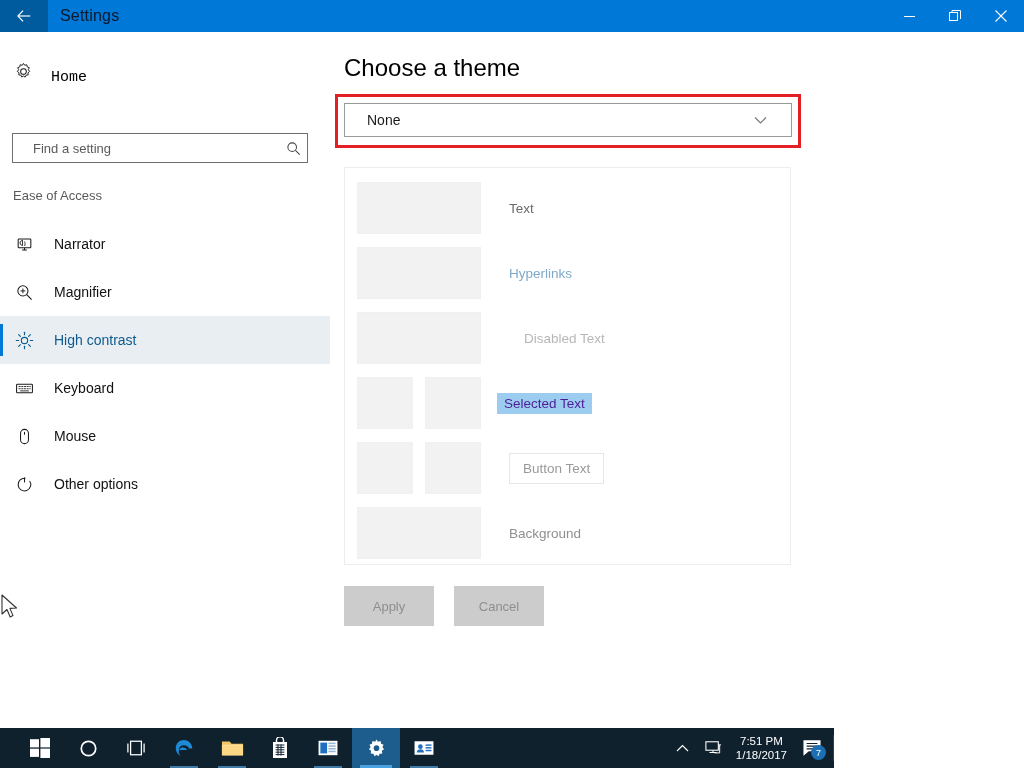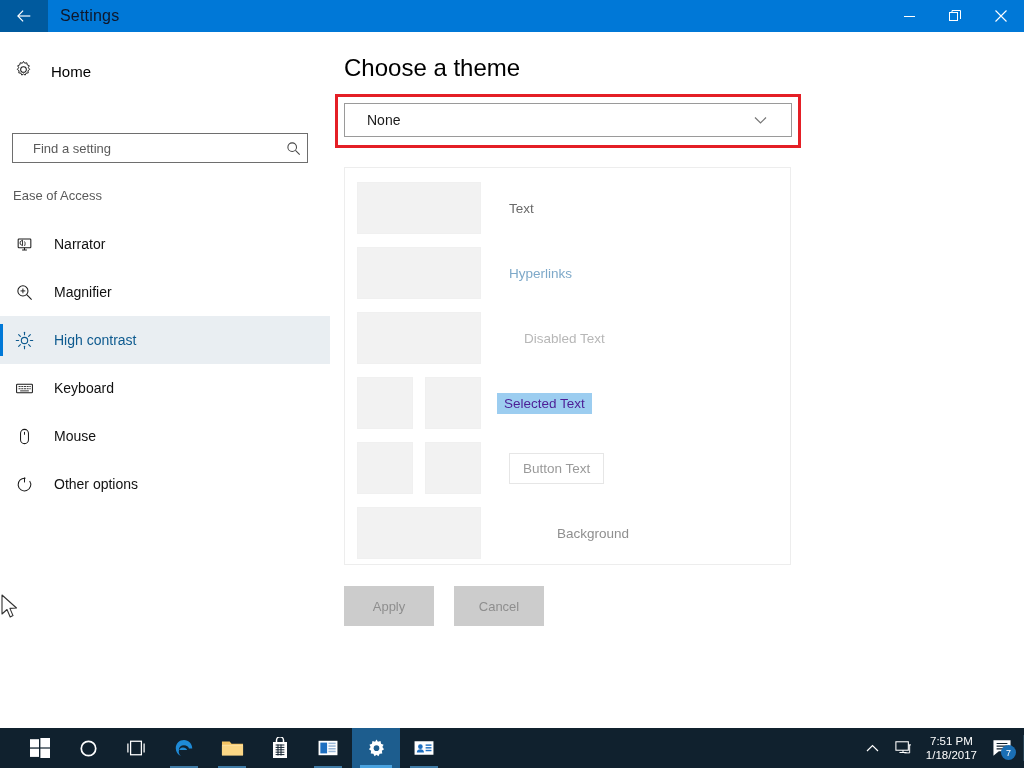--- a/index.html
+++ b/index.html
@@ -30,21 +30,21 @@
   }
   .win-btn svg { display: block; }
 
   
   .leftpane {
     position: absolute; left: 0; top: 32px; width: 330px; height: 696px;
     background: #ffffff;
   }
   .home-row {
     position: absolute; left: 14px; top: 24px; width: 200px; height: 30px;
-    display: flex; align-items: center; gap: 18px;
+    display: flex; align-items: flex-end; gap: 18px; font-family: Liberation Mono, monospace;
   }
   .home-label { font-size: 15px; color: #000; }
 
   .search-wrap {
     position: absolute; left: 12px; top: 101px; width: 296px; height: 30px;
     border: 1px solid #6e6e6e; background: #ffffff;
     display: flex; align-items: center;
   }
   .search-input {
     flex: 1; border: none; outline: none; background: transparent;
@@ -106,21 +106,21 @@
   .flatbtn {
     width: 90px; height: 40px; background: #cccccc; border: none;
     font-family: "Liberation Sans", sans-serif; font-size: 13px; color: #8e8e8e;
   }
 
   
   .cursor { position: absolute; left: 0px; top: 594px; width: 20px; height: 26px; }
 
   
   .taskbar {
-    position: absolute; left: 0; bottom: 0; width: 1024px; height: 40px;
+    position: absolute; left: 0; bottom: 0; width: 834px; height: 40px;
     background: #10212e; display: flex; align-items: center; padding-left: 16px;
   }
   .tb-item {
     width: 48px; height: 40px; display: flex; align-items: center; justify-content: center;
     position: relative;
   }
   .tb-item.active { background: #1d5d8e; }
   .tb-item.active::after {
     content:""; position:absolute; left:8px; right:8px; bottom:0; height:3px; background:#4aa3e0;
   }
@@ -317,21 +317,21 @@
         <span class="swatch" style="width:56px;height:52px;margin-left:12px;"></span>
         <span class="plabel" style="margin-left:16px;color:#4c1d95;background:#9ccdf0;padding:3px 7px;">Selected Text</span>
       </div>
 
       <div class="prow" style="top:274px;">
         <span class="swatch" style="width:56px;height:52px;"></span>
         <span class="swatch" style="width:56px;height:52px;margin-left:12px;"></span>
         <span class="plabel" style="margin-left:28px;color:#9a9a9a;border:1px solid #e6e6e6;padding:7px 13px;">Button Text</span>
       </div>
 
-      <div class="prow" style="top:339px;gap:48px;">
+      <div class="prow" style="top:339px;">
         <span class="swatch" style="width:124px;height:52px;"></span>
         <span class="plabel" style="margin-left:28px;color:#8f8f8f;">Background</span>
       </div>
 
     </div>
 
     <div class="btns">
       <button class="flatbtn">Apply</button>
       <button class="flatbtn">Cancel</button>
     </div>

